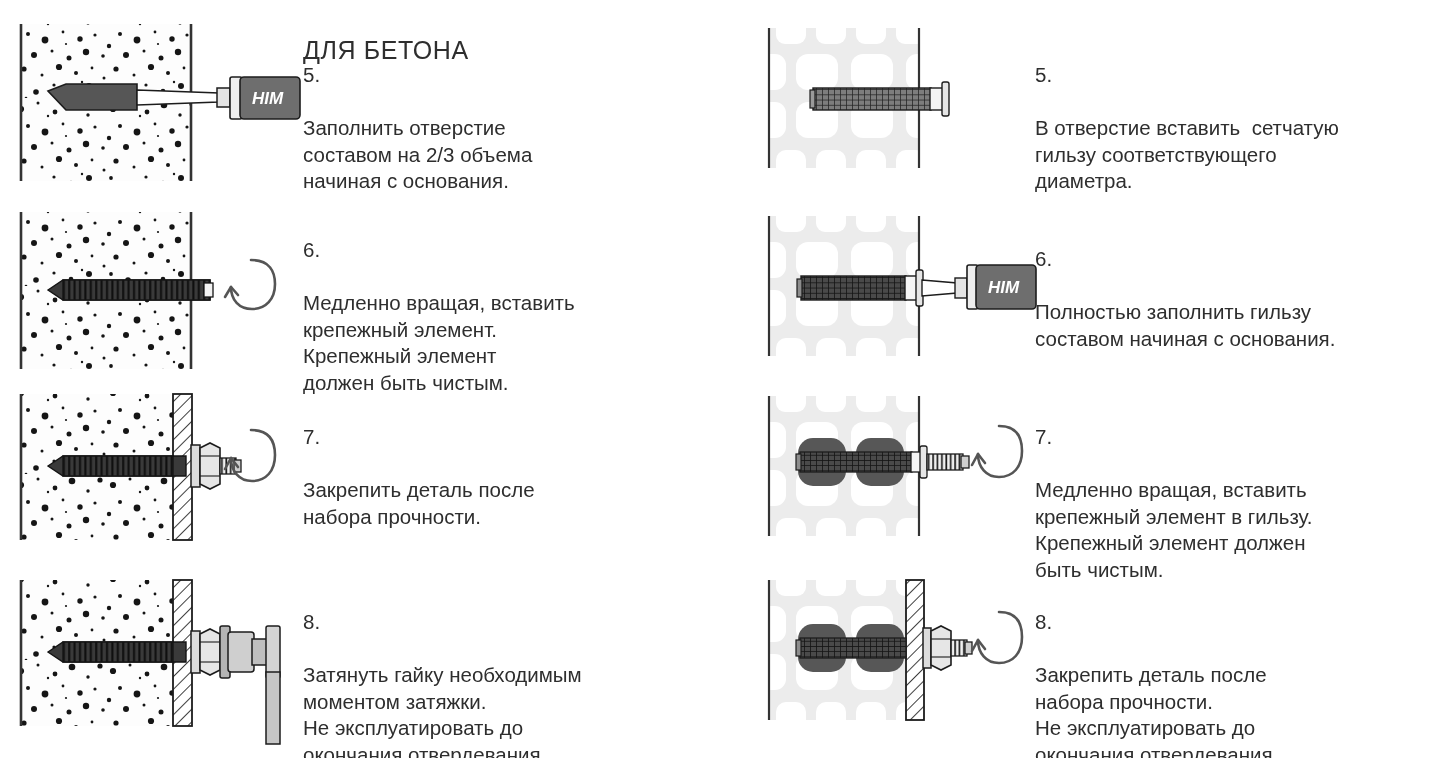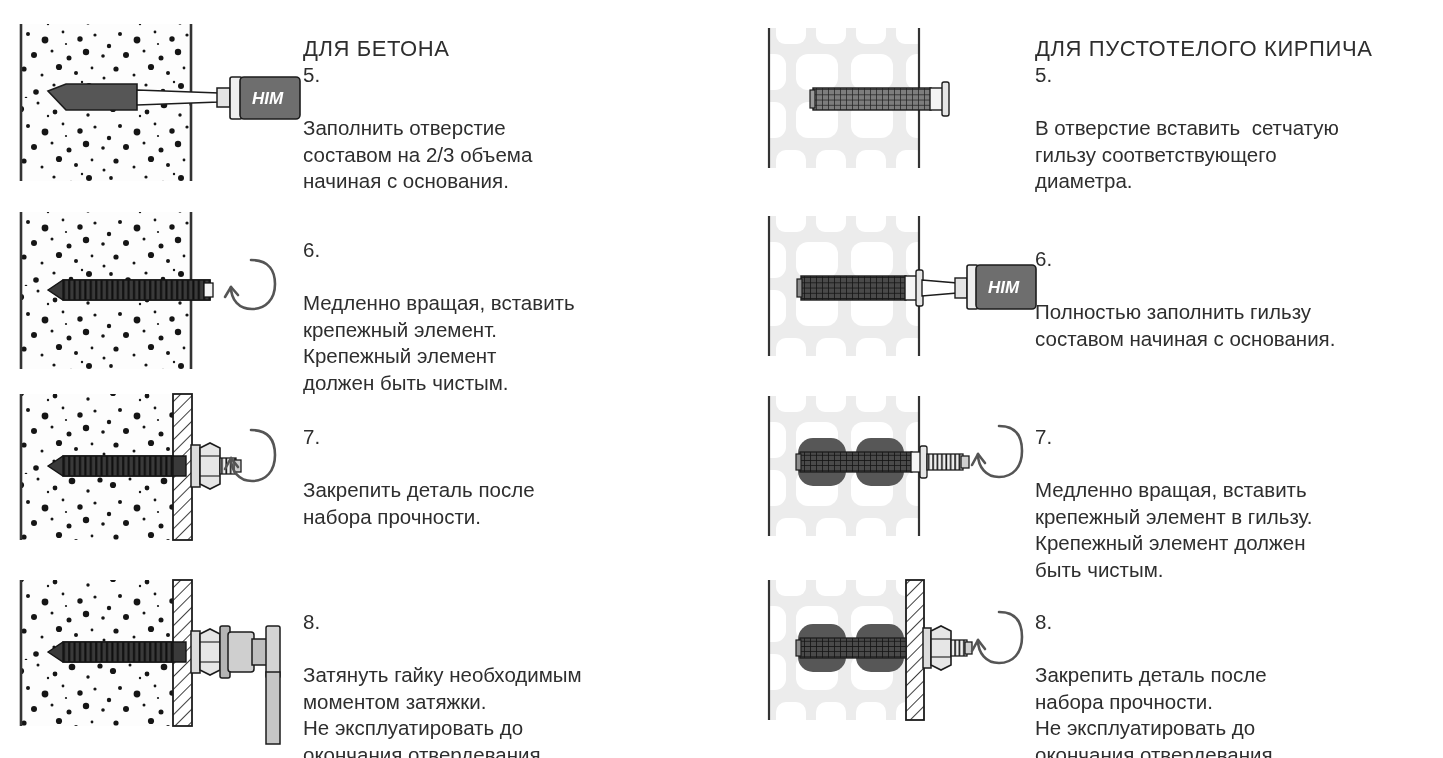--- a/index.html
+++ b/index.html
@@ -19,21 +19,21 @@
   .sheet { position: relative; width: 1443px; height: 758px; }
 
   
   .column { position: absolute; top: 0; height: 758px; }
   .column.left  { left: 0px;   width: 722px; }
   .column.right { left: 722px; width: 721px; }
 
   .col-title {
     position: absolute;
     top: 36px;
-    font-size: 22px;
+    font-size: 25px;
     letter-spacing: 0.6px;
     color: #2e2e2e;
     white-space: nowrap;
     font-weight: 400;
   }
   .column.left  .col-title { left: 303px; }
   .column.right .col-title { left: 313px; }
 
   
   .row { position: absolute; left: 0; width: 100%; height: 190px; }
@@ -272,21 +272,20 @@
         <span class="num">8.</span><span class="lines">Затянуть гайку необходимым
 моментом затяжки.
 Не эксплуатировать до
 окончания отвердевания.</span>
       </div>
     </div>
   </div>
 
   <div class="column right">
 
-    <div class="col-title">ДЛЯ ПУСТОТЕЛОГО КИРПИЧА</div>
 
     <div class="row r1">
       <div class="figure">
         <svg width="268" height="190" viewBox="0 0 268 190">
           <g>
             <rect x="12" y="22" width="152" height="140" fill="#ececec"></rect>
             <g fill="#ffffff">
               <rect x="20" y="10" width="30" height="28" rx="9"></rect>
               <rect x="60" y="10" width="30" height="28" rx="9"></rect>
               <rect x="100" y="10" width="30" height="28" rx="9"></rect>

